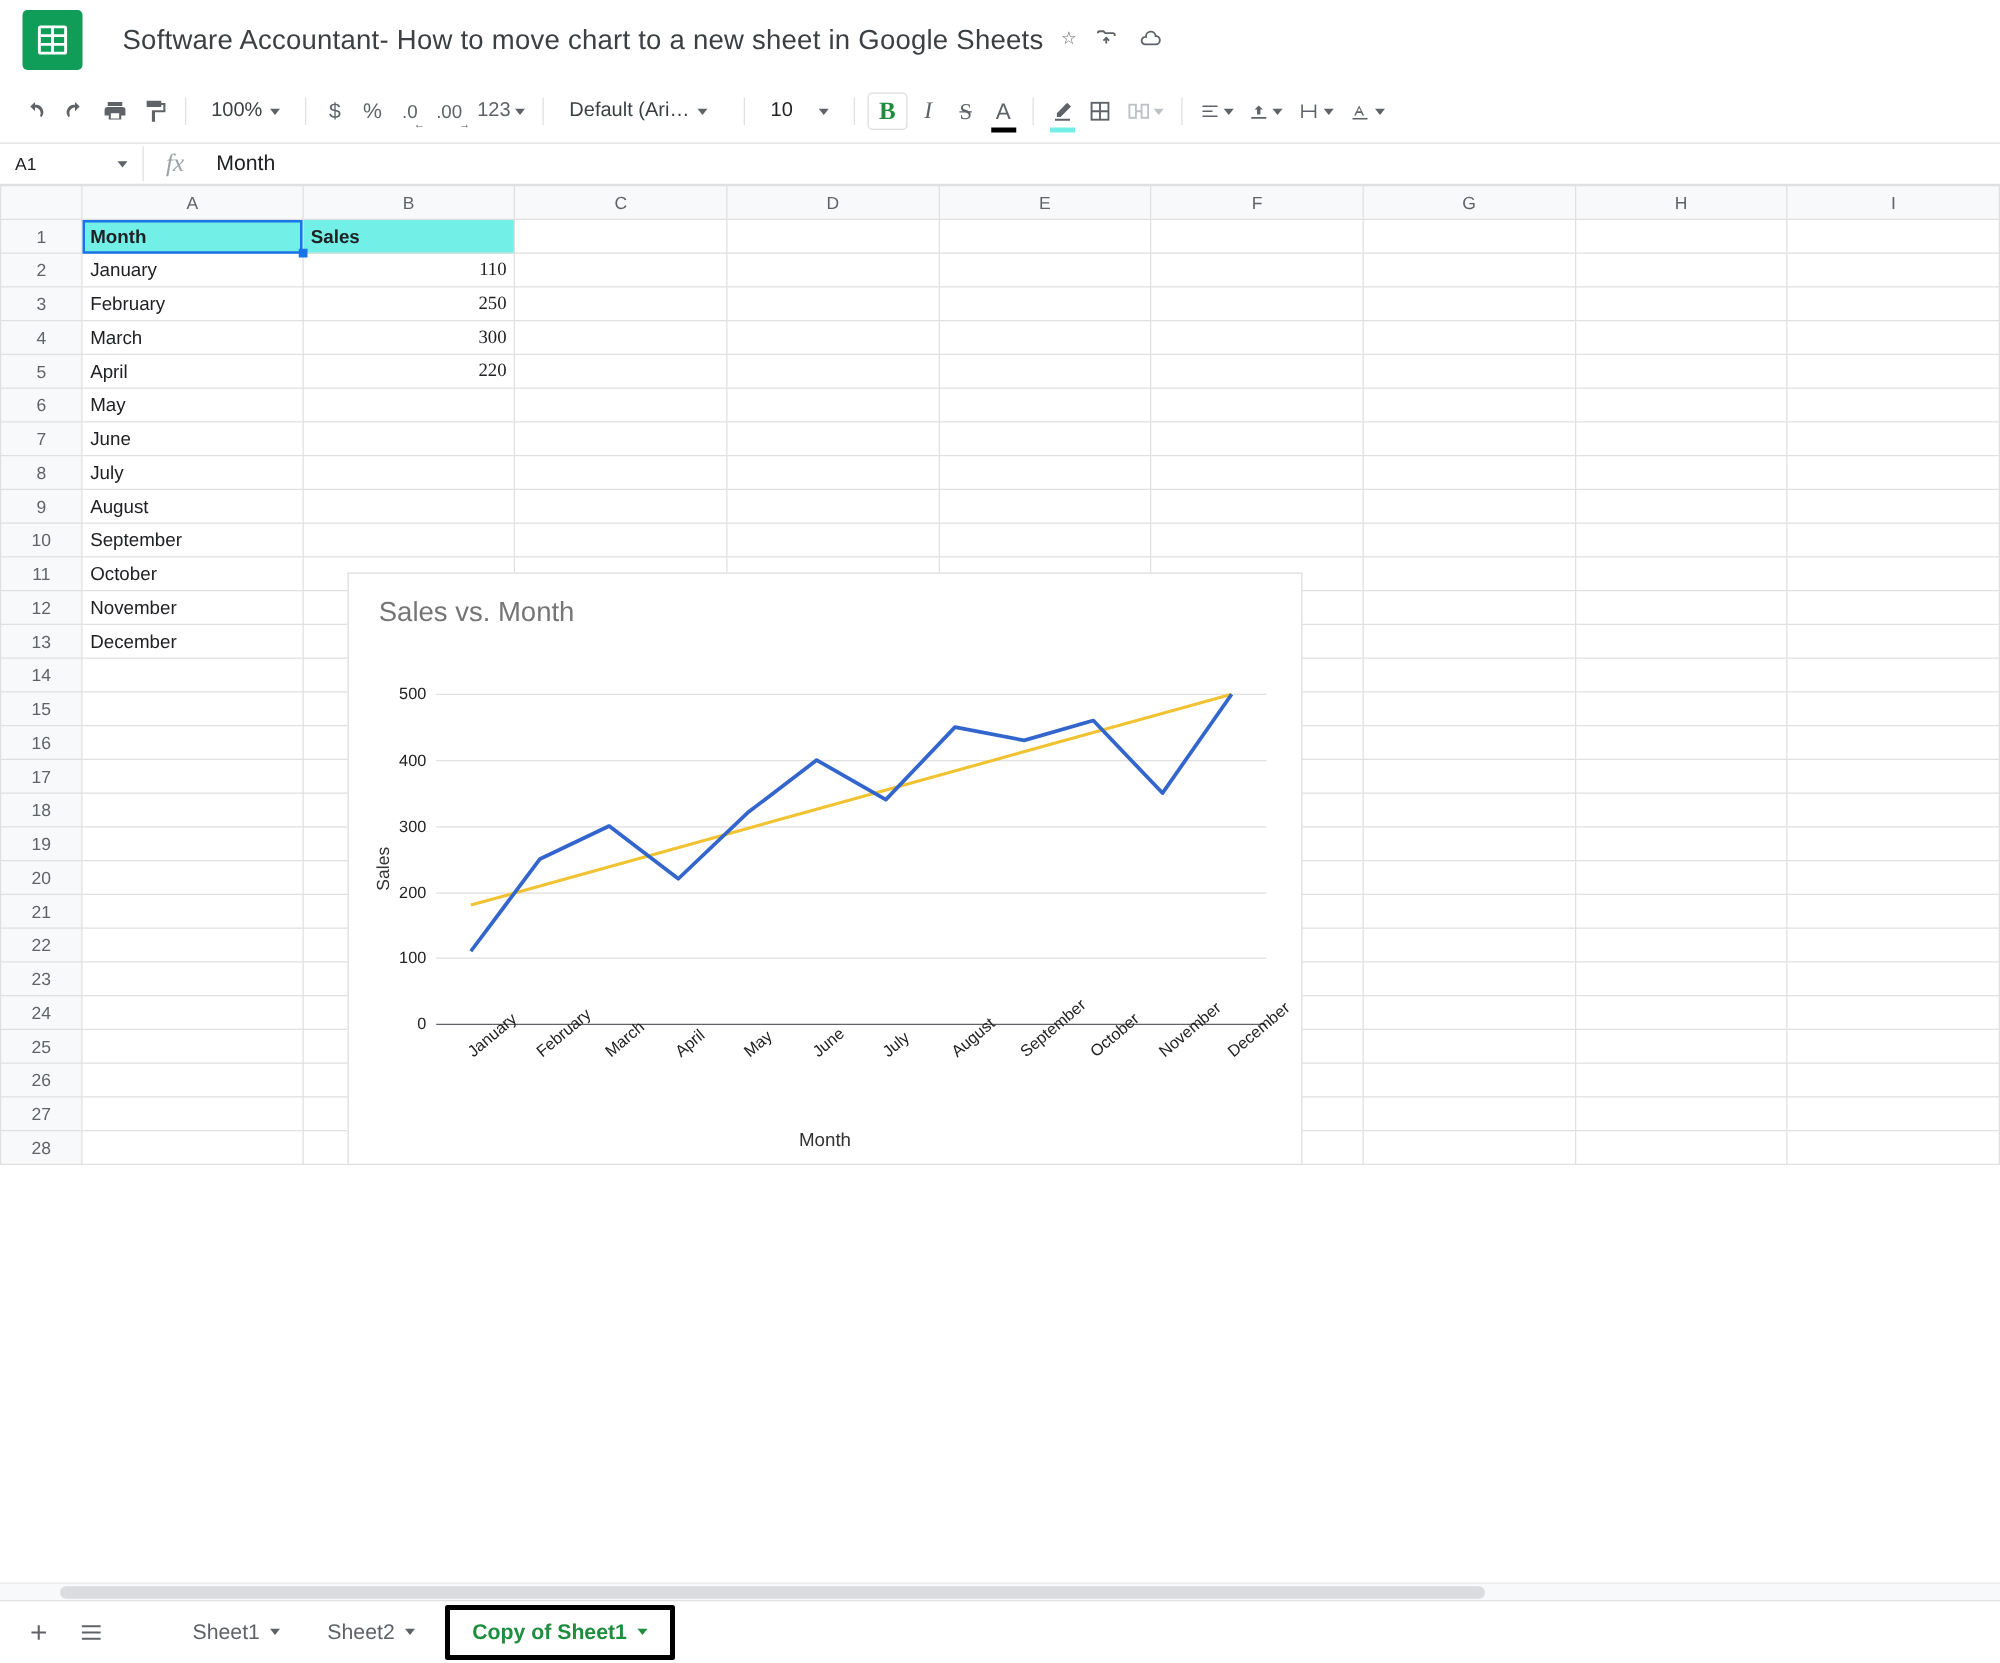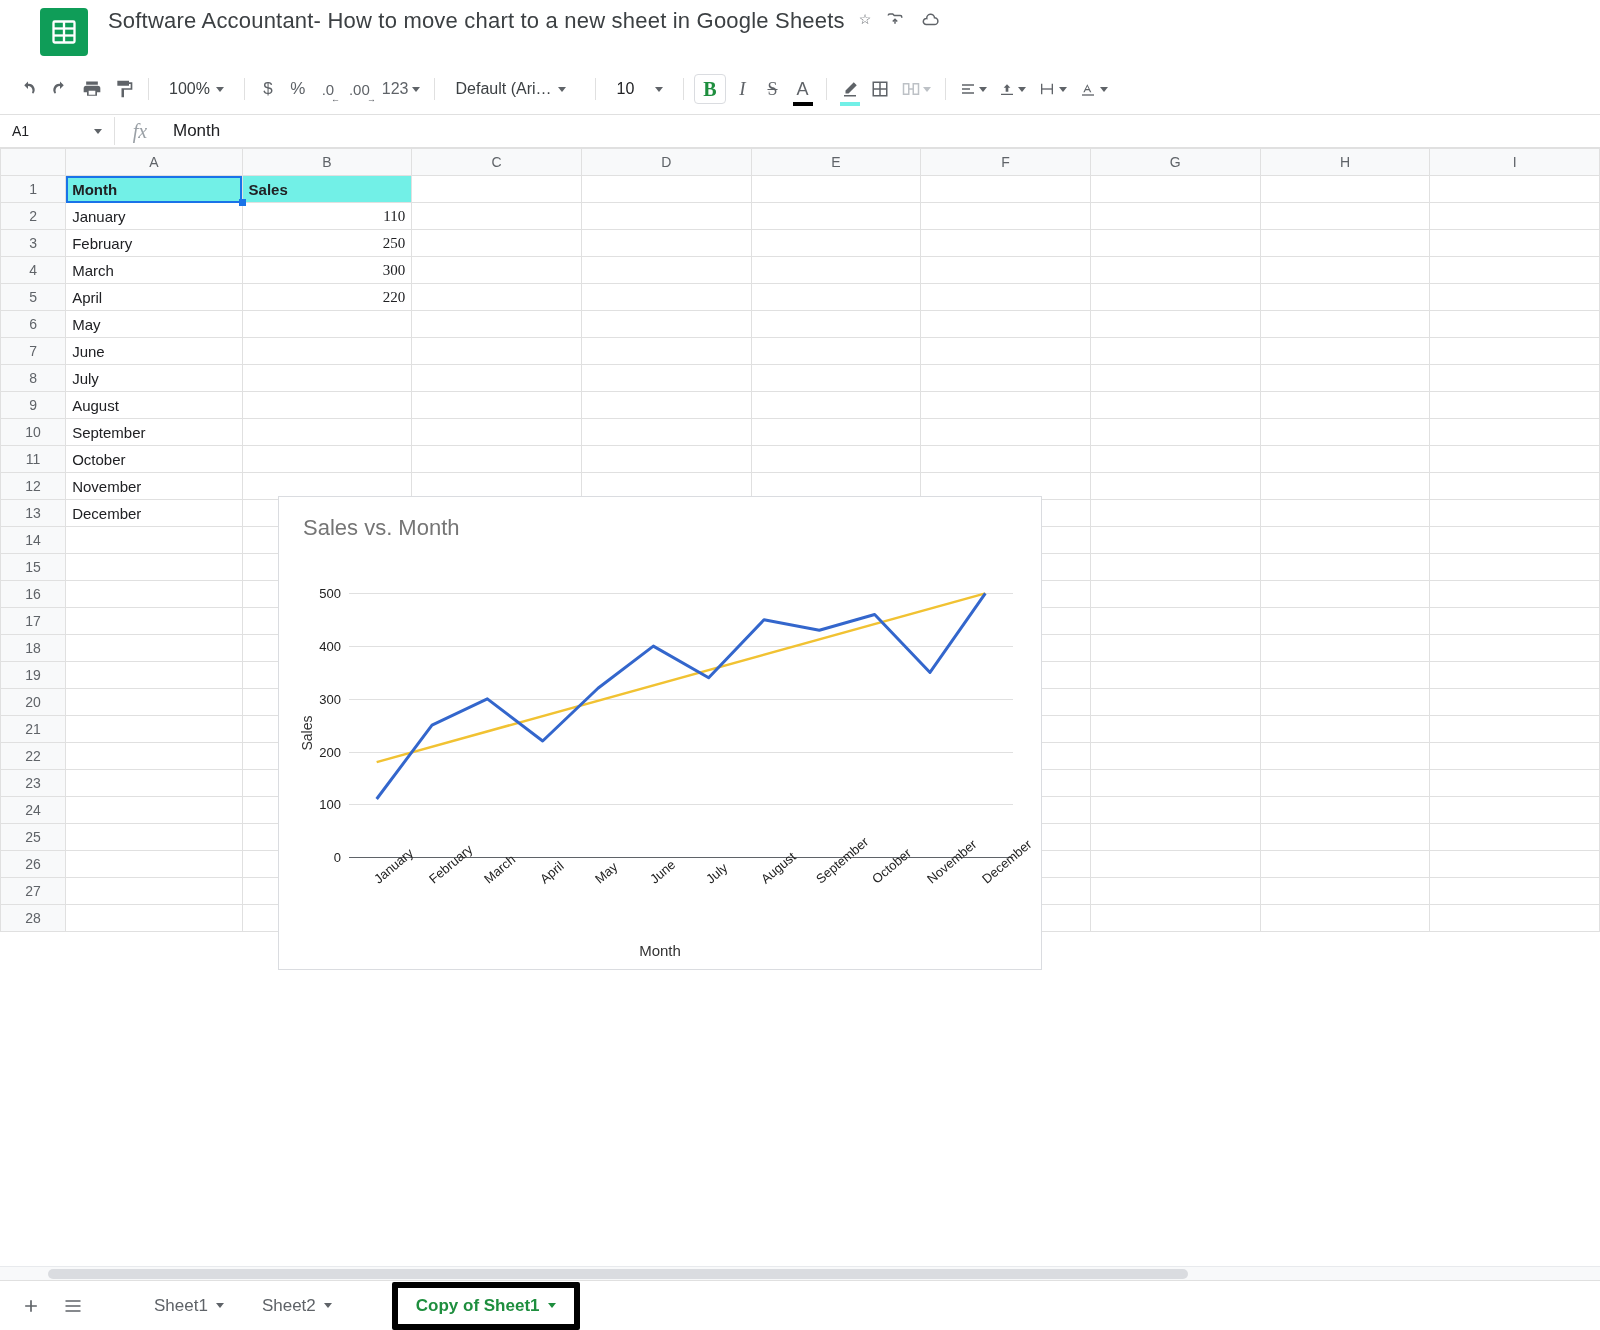--- a/index.html
+++ b/index.html
@@ -1,17 +1,17 @@
 <!DOCTYPE html>
 <html><head>
 <meta charset="utf-8">
 <style>
   * { box-sizing: border-box; margin: 0; padding: 0; }
   body { font-family: Arial, "Helvetica Neue", sans-serif; font-size: 14px; color: #202124; background: #fff; width: 1600px; height: 1330px; overflow: hidden; position: relative;}
-  .titlebar { display: flex; padding: 8px 18px 0 18px; gap: 20px; margin-left: 22px;}
+  .titlebar { display: flex; align-items: center; padding: 8px 18px 0 18px; gap: 32px;}
   .logo { width: 48px; height: 48px; background: #0f9d58; border-radius: 4px; display:flex;align-items:center;justify-content:center; color:#fff;}
   .logo svg { width: 28px; height: 28px;}
   .title-block { flex:1; }
   .doc-title-row { display:flex; align-items:center; gap: 14px;}
   .doc-title { font-size: 22px; color: #3c4043; letter-spacing: 0.2px;}
   .title-icons { display:flex; gap: 14px; color:#5f6368;}
   .menu-row { display:flex; gap: 18px; padding-top: 6px;}
   .menu-item { font-size: 18px; color:#202124; cursor:pointer; }
   .last-edit { font-size: 18px; color:#5f6368; text-decoration: underline; cursor:pointer; margin-left: 8px;}
   .toolbar { display:flex; align-items:center; gap: 4px; padding: 10px 14px; border-bottom: 1px solid #e0e0e0; margin-top: 8px;}
@@ -32,34 +32,34 @@
   .grid { border-collapse:collapse; table-layout:fixed; width:100%;}
   .grid th, .grid td { border:1px solid #e0e0e0; height: 27px; font-size:15px;}
   .grid thead th { background:#f8f9fa; color:#5f6368; font-weight:normal; font-size:14px;}
   .grid thead th.corner { width: 48px;}
   .grid tbody th { background:#f8f9fa; color:#5f6368; font-weight:normal; width:48px; text-align:center; font-size:14px;}
   .grid td { padding: 0 6px; text-align:left;}
   .grid td.num { text-align:right;font-family:Liberation Serif, serif;}
   .hlcell { background:#72f0e7; font-weight:bold;}
   .selected { outline: 2px solid #1a73e8; outline-offset:-2px; position:relative;}
   .selhandle { position:absolute; right:-4px; bottom:-4px; width:7px; height:7px; background:#1a73e8;}
-  .chart { position:absolute; left: 278px; top: 310px; width: 764px; height: 474px; background:#fff; border:1px solid #dadce0;margin-top:38px;}
+  .chart { position:absolute; left: 278px; top: 310px; width: 764px; height: 474px; background:#fff; border:1px solid #dadce0;}
   .chart-title { font-size: 22px; color:#757575; padding: 18px 24px 10px;}
   .plot-area { position:absolute; left: 70px; top: 70px; right: 30px; bottom: 100px;}
   .ylabel { position:absolute; left: 10px; top: 50%; transform: translateY(-50%) rotate(-90deg); font-size:14px; color:#333;}
   .xlabel { position:absolute; left:0; right:0; bottom: 10px; text-align:center; font-size:15px; color:#333;}
   .xtick { position:absolute; font-size:13px; transform: rotate(-40deg); transform-origin: left top; white-space:nowrap; color:#222;}
   .ytick { position:absolute; right: 100%; margin-right: 8px; font-size:13px; transform: translateY(-50%); color:#222;}
   .gridline { position:absolute; left:0; right:0; height:1px; background:#e0e0e0;}
   .bottombar { position:absolute; left:0; right:0; bottom:0; height: 50px; display:flex; align-items:center; gap: 12px; padding: 0 16px; border-top:1px solid #e0e0e0; background:#fff;}
   .hsbar { position:absolute; left:0; right:0; bottom: 50px; height: 14px; background:#f8f9fa; border-top:1px solid #e8eaed;}
   .hsbar .thumb { position:absolute; left: 48px; top:2px; height:10px; width: 1140px; background: #dadce0; border-radius: 5px;}
   .tab { padding: 8px 14px; font-size:17px; color:#5f6368; display:flex;align-items:center;gap:8px; cursor:pointer;}
   .tab .caret { width:0;height:0;border-left:4px solid transparent;border-right:4px solid transparent;border-top:5px solid #5f6368;}
-  .tab-highlight { border: 6px solid #000000; border-radius: 2px; color:#1e8e3e; font-weight:600; padding: 8px 18px; margin-left: 36px;}
+  .tab-highlight { border: 4px solid #000000; border-radius: 2px; color:#1e8e3e; font-weight:600; padding: 8px 18px;}
   .tab-highlight .caret { border-top-color: #1e8e3e;}
   .addsheet,.allsheets { width:30px;height:30px;display:flex;align-items:center;justify-content:center;color:#5f6368;cursor:pointer;}
   .caret-sm { width:0;height:0;border-left:4px solid transparent;border-right:4px solid transparent;border-top:5px solid #5f6368; display:inline-block;}
 </style>
 </head>
 <body>
 
 <div class="titlebar">
   <div class="logo">
     <svg viewBox="0 0 24 24" fill="none" stroke="#fff" stroke-width="2">

